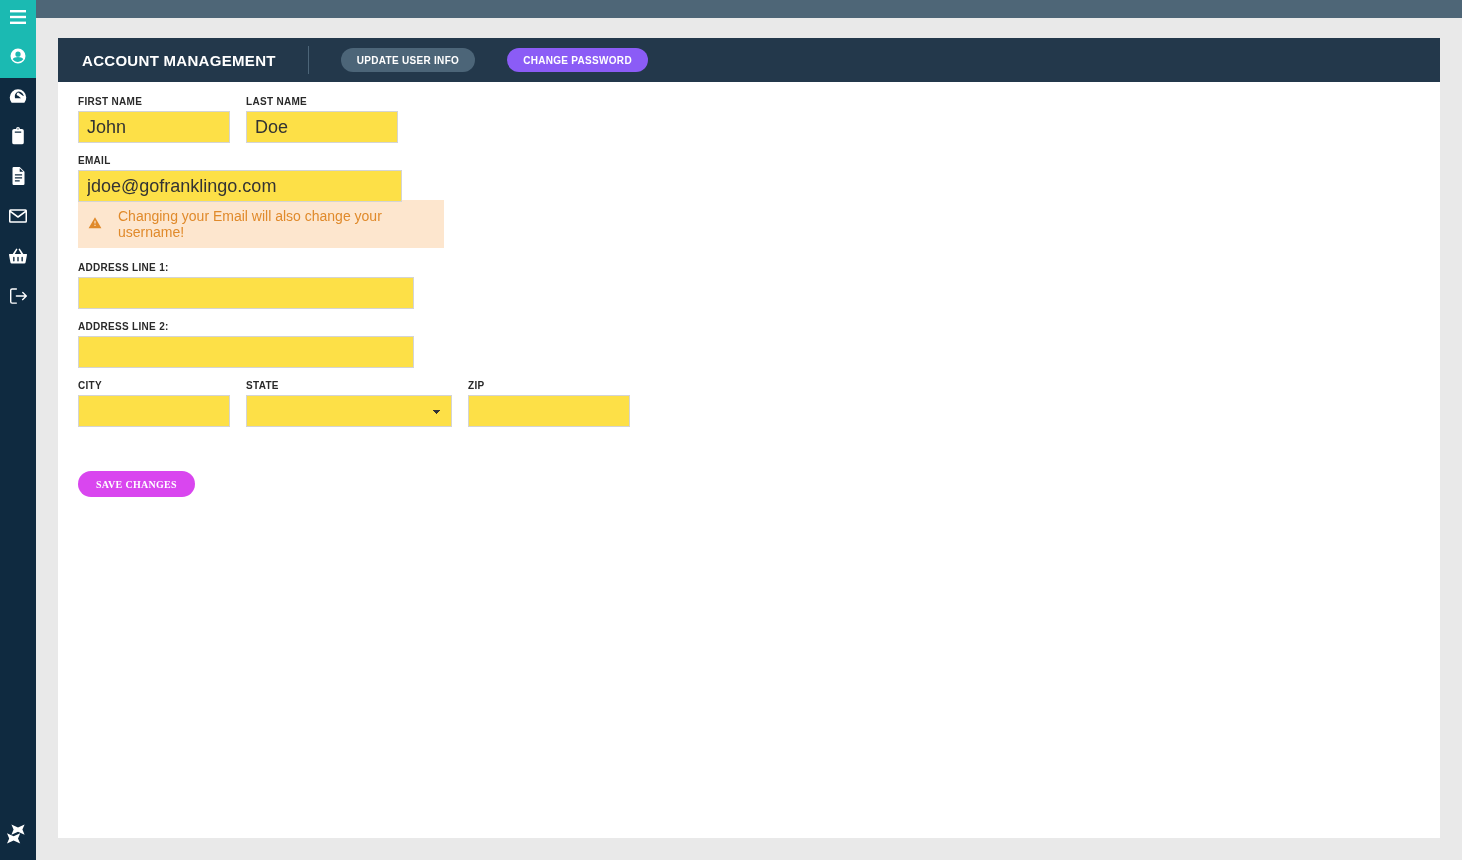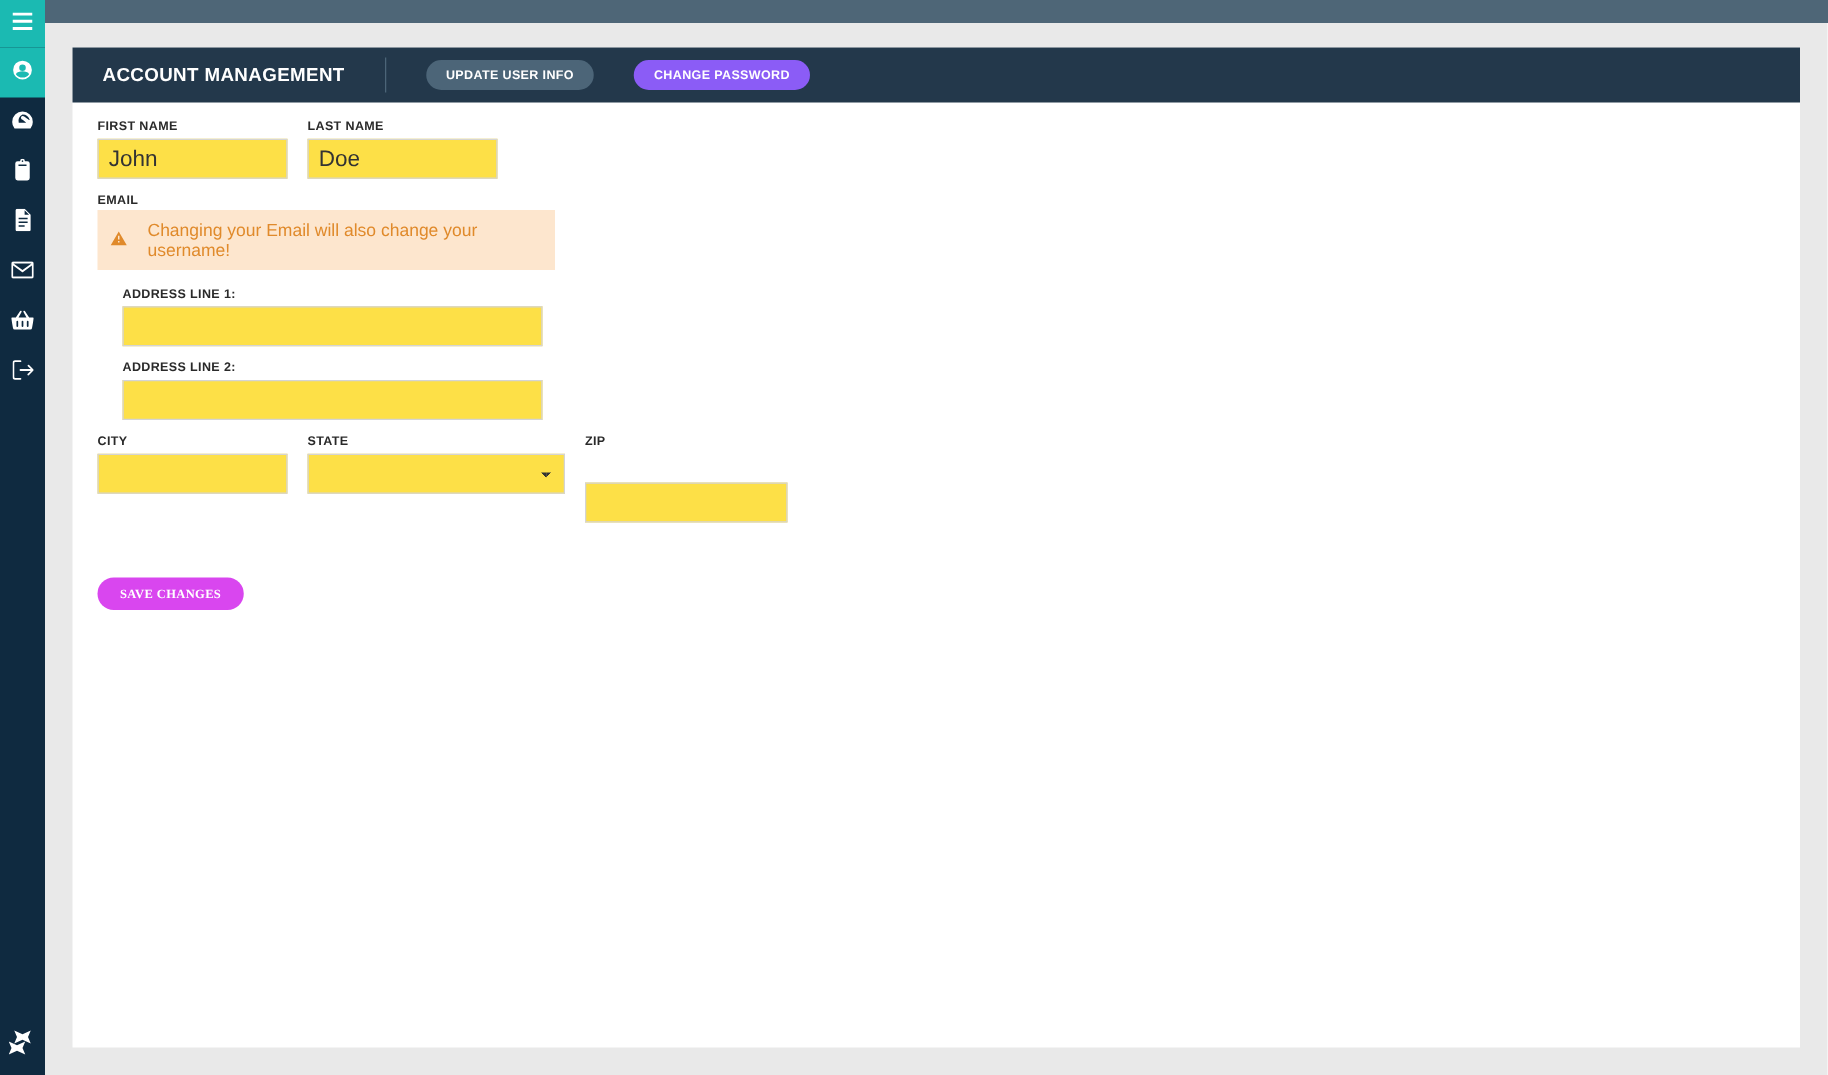--- a/index.html
+++ b/index.html
@@ -105,21 +105,21 @@
     text-align: right;
   }
   .pill.grey { background: #4c6578; }
   .pill.teal { background: #8b5cf6; }
 
   .panel-body {
     padding: 14px 20px 20px 20px;
     flex: 1;
     overflow: auto;
   }
-  .row { display:flex; gap: 16px; }
+  .row { display:flex; gap: 16px; align-items: center; }
   .fld { display:flex; flex-direction:column; margin-bottom: 12px; }
   .fld label {
     font-size: 10px;
     font-weight: 800;
     letter-spacing: .3px;
     color: #2a2a2a;
     margin-bottom: 4px;
     font-stretch: condensed;
     font-family: "Arial Narrow","Segoe UI", sans-serif;
   }
@@ -166,24 +166,24 @@
     color: #ffffff;
     background: #d946ef;
     cursor: pointer;
     font-stretch: condensed;
     font-family: Liberation Serif, serif;
   }
 
   
   .w-name   { width: 152px; }
   .w-email  { width: 324px; }
-  .w-addr   { width: 336px; margin-left: 20px; }
+  .w-addr   { width: 336px; }
   .w-city   { width: 152px; }
   .w-state  { width: 206px; }
-  .w-zip    { width: 162px; gap: 23px; }
+  .w-zip    { width: 162px; }
 
   .warn-wrap{ width:366px; }
 </style>
 </head>
 <body>
 
 <div class="sidebar">
   <div class="menu-toggle">
     <span>
       <svg width="16" height="14" viewBox="0 0 16 14">
@@ -276,20 +276,21 @@
           <input type="text" value="John" style="">
         </div>
         <div class="fld w-name">
           <label>LAST NAME</label>
           <input type="text" value="Doe" style="">
         </div>
       </div>
 
       <div class="fld w-email" style="margin-bottom:0;">
         <label>EMAIL</label>
+        <input type="email" value="jdoe@gofranklingo.com" style="">
       </div>
       <div class="warn-wrap">
         <div class="warn-box">
           <span>
             <svg width="14" height="14" viewBox="0 0 24 24">
                 <path d="M12 2 1 21h22L12 2zm1 15h-2v-2h2v2zm0-4h-2V8h2v5z"></path>
               </svg>
           </span>
           <span>Changing your Email will also change your username!</span>
         </div>

